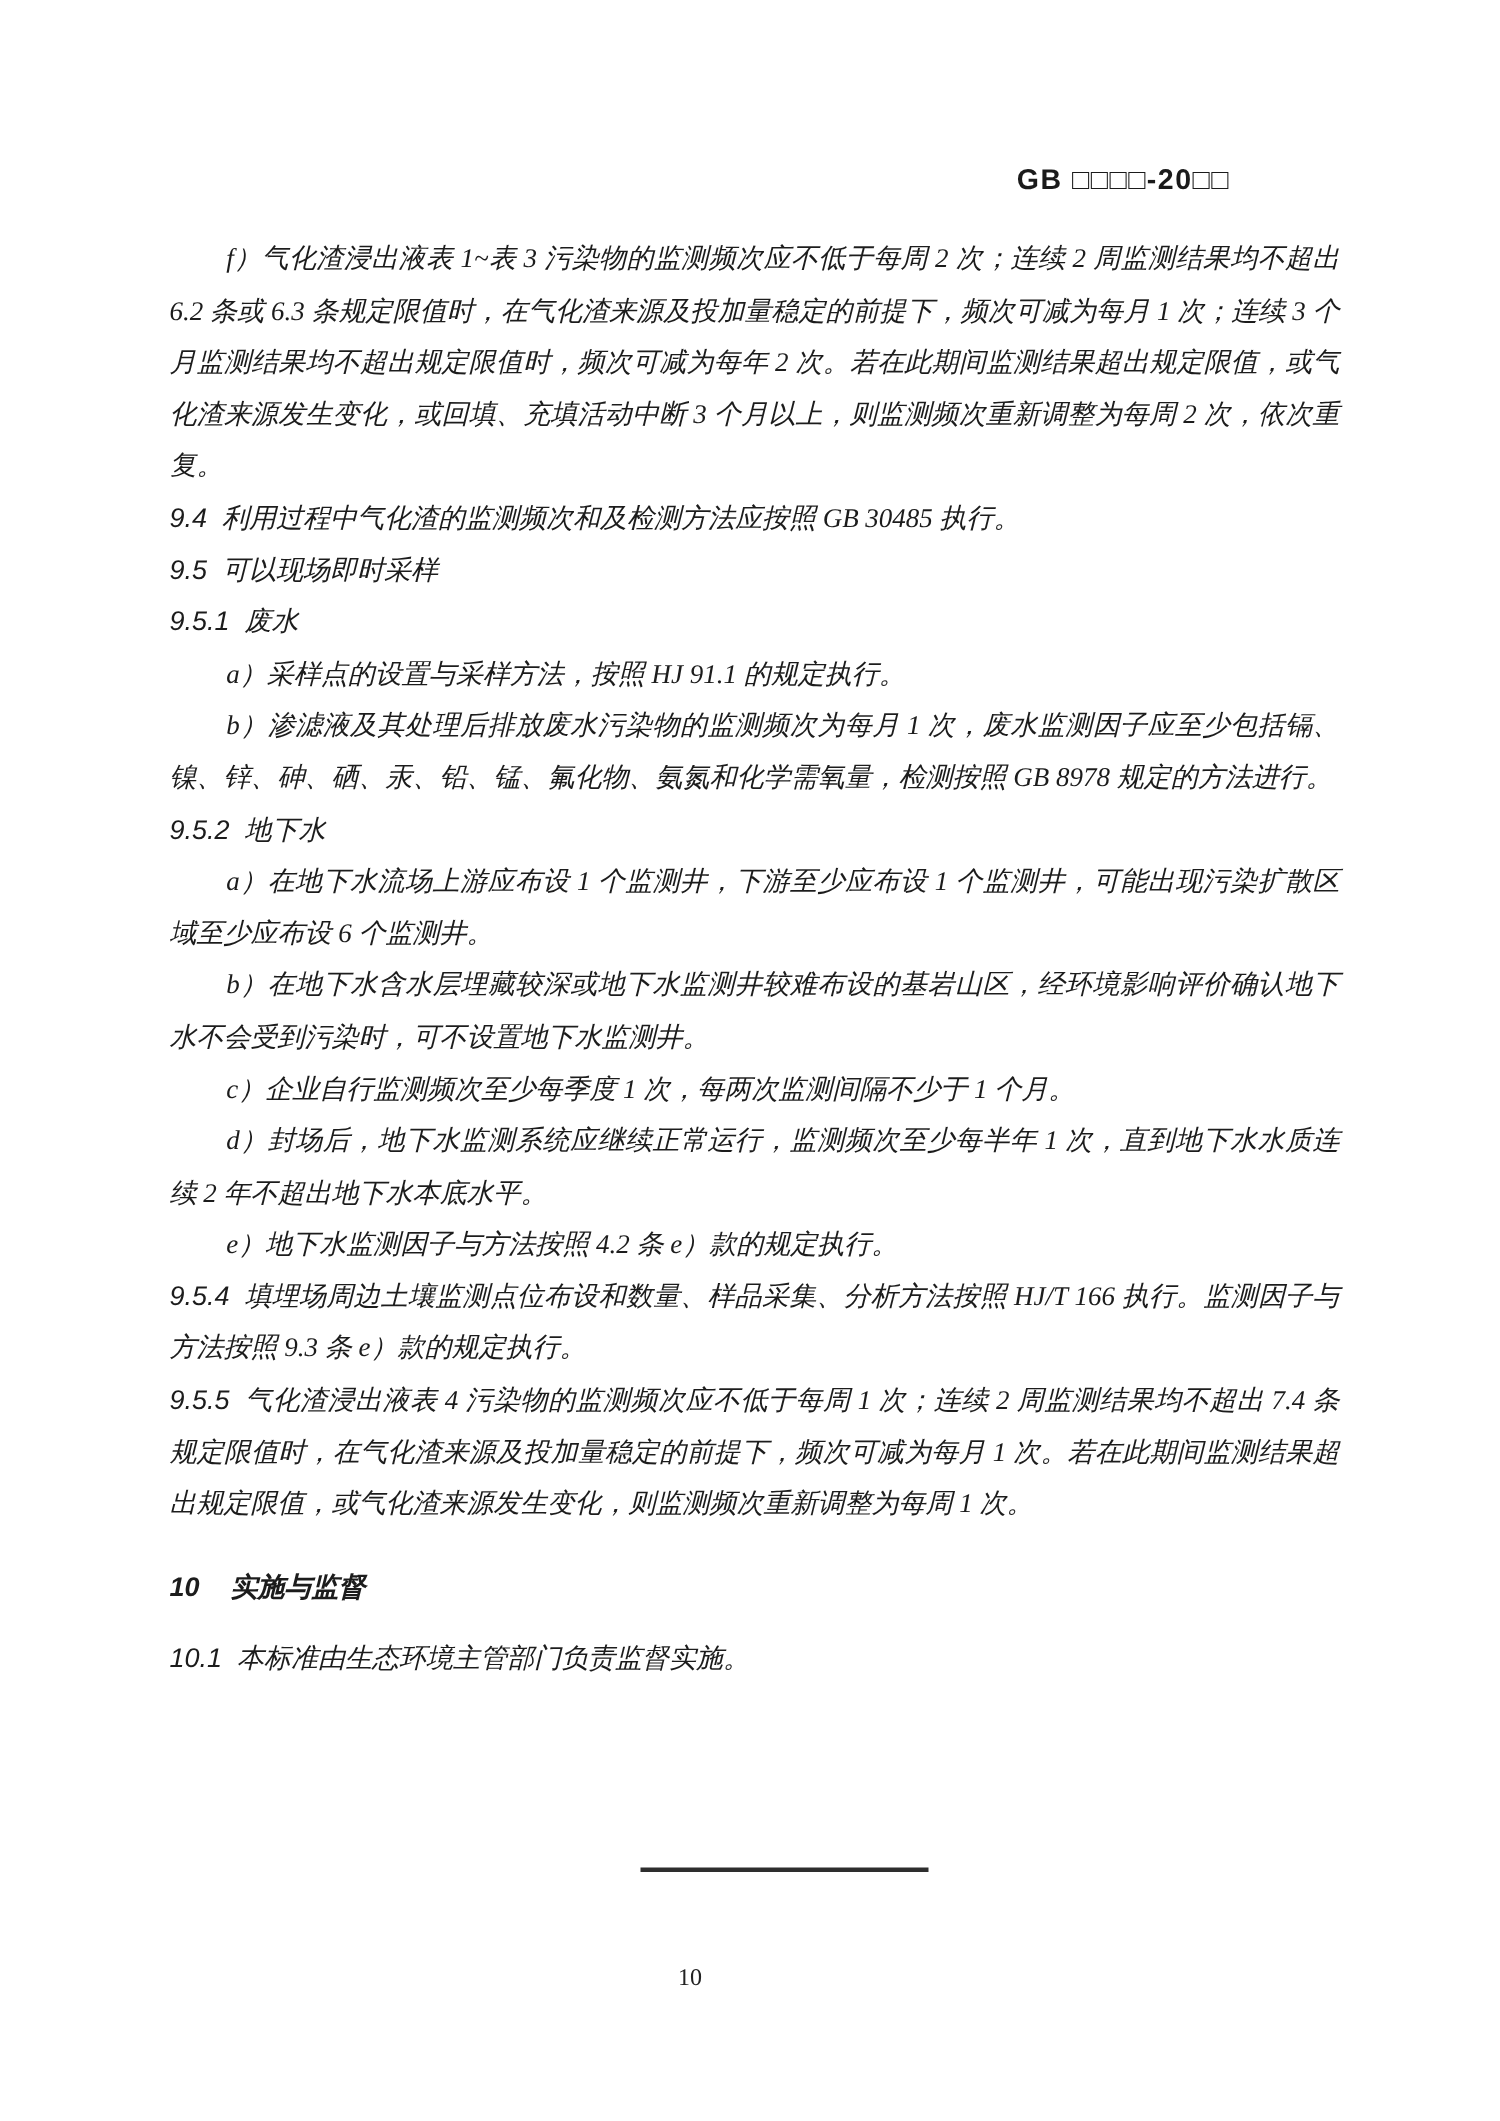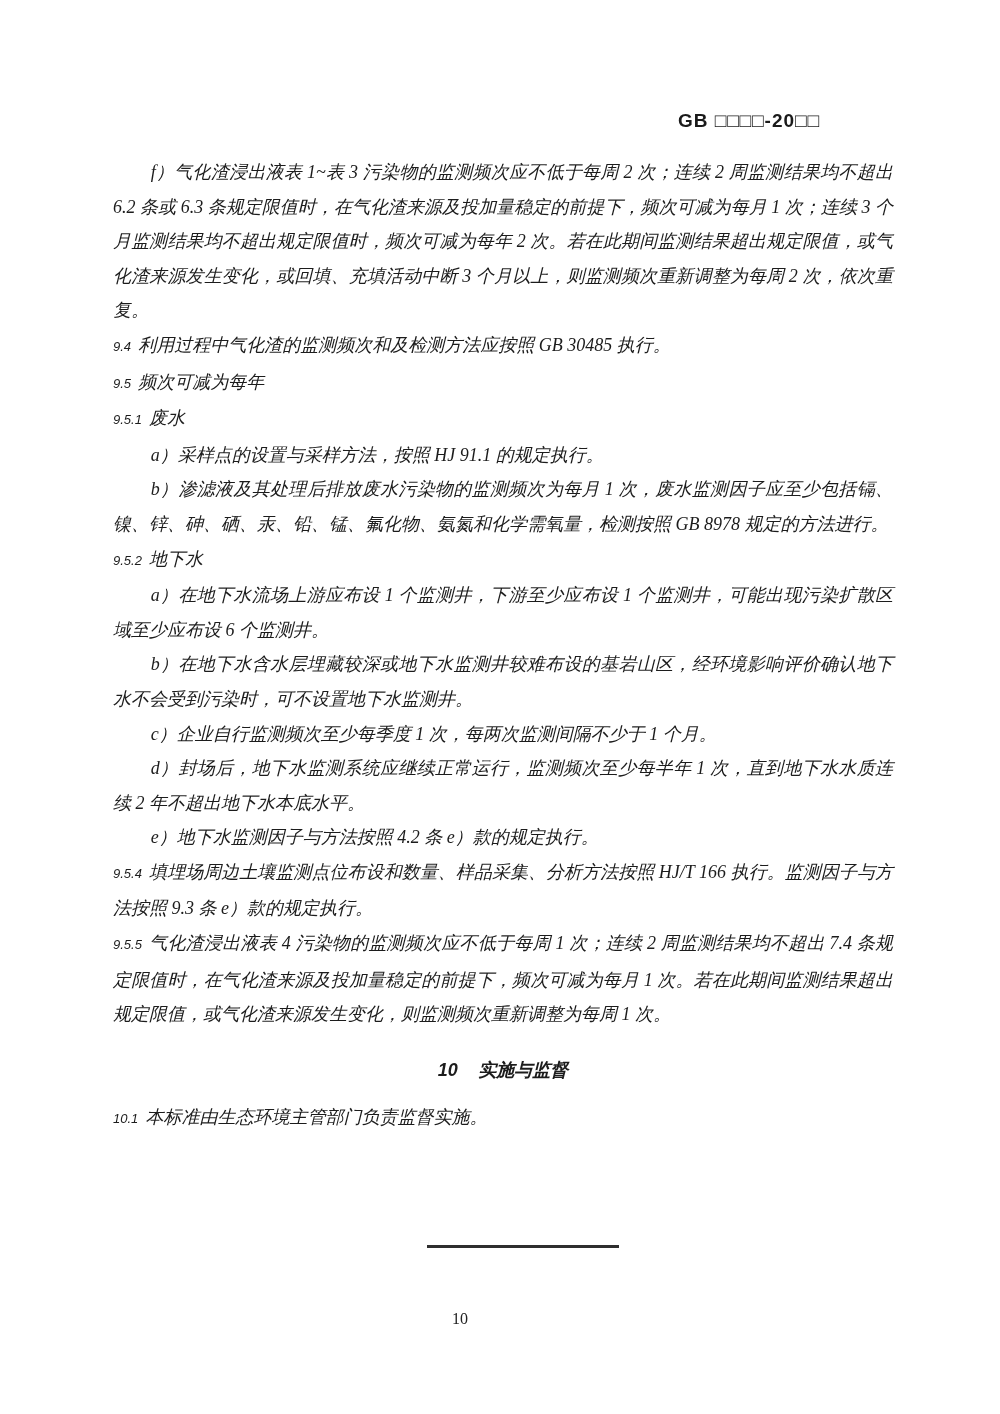--- a/index.html
+++ b/index.html
@@ -41,26 +41,26 @@
     margin: 0;
     font-style: italic;
   }
   .para.item {
     text-indent: 2.1em;
   }
   .para.heading {
     font-family: "Liberation Sans", "DejaVu Sans", sans-serif;
     font-weight: bold;
     font-size: 18px;
-    text-align: center;
+    text-align: left;
     margin: 21px 0 13px 0;
   }
   .clause-num {
     font-family: "Liberation Sans", "DejaVu Sans", sans-serif;
-    font-size: 13px;
+    font-size: 18px;
     margin-right: 0.55em;
   }
   .para.heading .clause-num {
     font-size: 18px;
     margin-right: 1.15em;
   }
   .end-rule {
     position: absolute;
     top: 1245px;
     left: 427px;
@@ -80,21 +80,21 @@
 </style>
 </head>
 <body>
 
 <div class="page">
   <div class="header-code">GB □□□□-20□□</div>
 
   <div class="doc-body">
       <p class="para item">f）气化渣浸出液表 1~表 3 污染物的监测频次应不低于每周 2 次；连续 2 周监测结果均不超出 6.2 条或 6.3 条规定限值时，在气化渣来源及投加量稳定的前提下，频次可减为每月 1 次；连续 3 个月监测结果均不超出规定限值时，频次可减为每年 2 次。若在此期间监测结果超出规定限值，或气化渣来源发生变化，或回填、充填活动中断 3 个月以上，则监测频次重新调整为每周 2 次，依次重复。</p>
       <p class="para clause"><span class="clause-num">9.4</span><span>利用过程中气化渣的监测频次和及检测方法应按照 GB 30485 执行。</span></p>
-      <p class="para clause"><span class="clause-num">9.5</span><span>频次可减为每年</span></p>
+      <p class="para clause"><span class="clause-num">9.5</span><span>可以现场即时采样</span></p>
       <p class="para clause"><span class="clause-num">9.5.1</span><span>废水</span></p>
       <p class="para item">a）采样点的设置与采样方法，按照 HJ 91.1 的规定执行。</p>
       <p class="para item">b）渗滤液及其处理后排放废水污染物的监测频次为每月 1 次，废水监测因子应至少包括镉、镍、锌、砷、硒、汞、铅、锰、氟化物、氨氮和化学需氧量，检测按照 GB 8978 规定的方法进行。</p>
       <p class="para clause"><span class="clause-num">9.5.2</span><span>地下水</span></p>
       <p class="para item">a）在地下水流场上游应布设 1 个监测井，下游至少应布设 1 个监测井，可能出现污染扩散区域至少应布设 6 个监测井。</p>
       <p class="para item">b）在地下水含水层埋藏较深或地下水监测井较难布设的基岩山区，经环境影响评价确认地下水不会受到污染时，可不设置地下水监测井。</p>
       <p class="para item">c）企业自行监测频次至少每季度 1 次，每两次监测间隔不少于 1 个月。</p>
       <p class="para item">d）封场后，地下水监测系统应继续正常运行，监测频次至少每半年 1 次，直到地下水水质连续 2 年不超出地下水本底水平。</p>
       <p class="para item">e）地下水监测因子与方法按照 4.2 条 e）款的规定执行。</p>
       <p class="para clause"><span class="clause-num">9.5.4</span><span>填埋场周边土壤监测点位布设和数量、样品采集、分析方法按照 HJ/T 166 执行。监测因子与方法按照 9.3 条 e）款的规定执行。</span></p>

